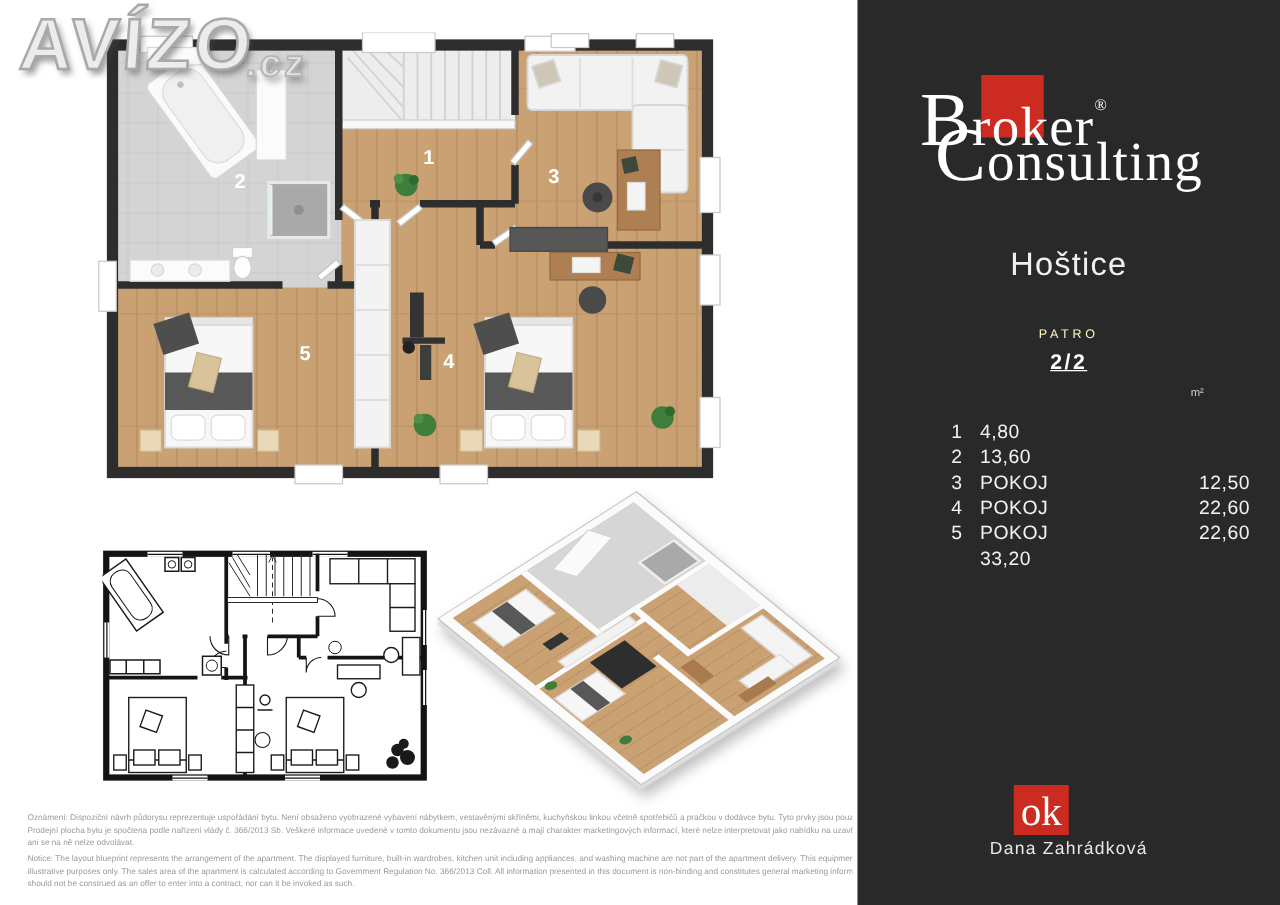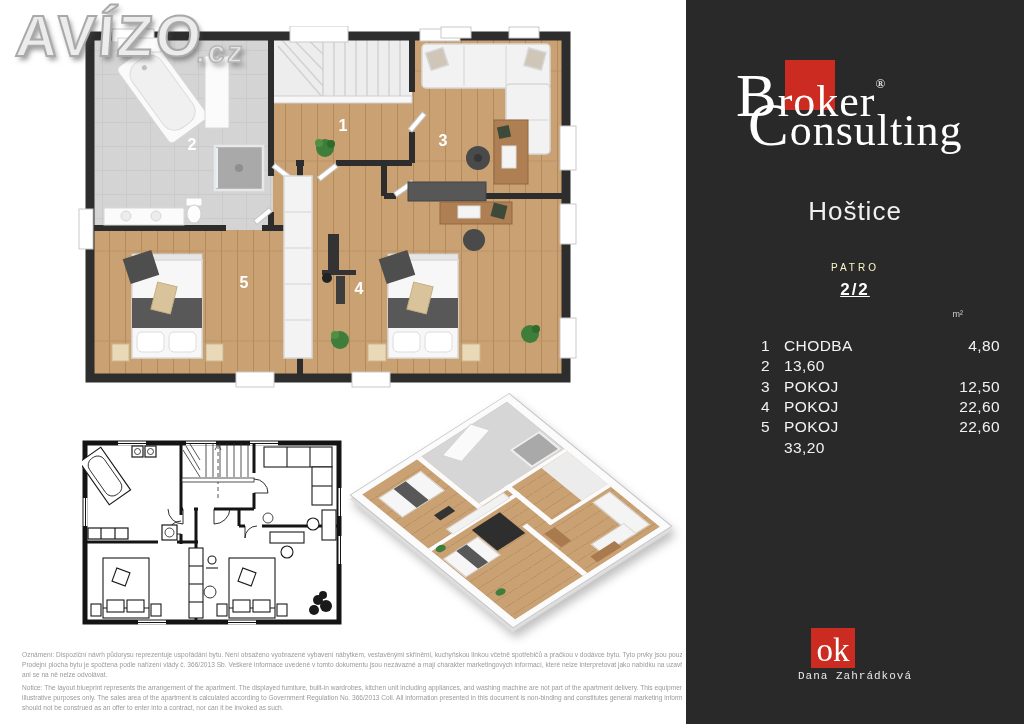--- a/index.html
+++ b/index.html
@@ -44,21 +44,21 @@
   .rooms{position:absolute;left:60px;right:24px;top:336px;color:#f2f2f2;font-size:15.5px;letter-spacing:.4px;}
   .room-row{display:flex;align-items:center;height:20.3px;}
   .room-num{width:24px;text-align:right;margin-right:14px;flex:none;}
   .room-label{flex:1;text-align:left;}
   .room-area{text-align:right;flex:none;}
   .footer-wm{position:absolute;left:0;top:600px;width:338px;height:124px;overflow:hidden;
              font-family:"Liberation Serif",serif;color:#333333;}
   .footer-sq{position:absolute;left:125px;top:628px;width:44px;height:40px;background:#cb2b20;
              color:#fff;font-family:"Liberation Serif",serif;font-size:33px;text-align:center;line-height:44px;}
   .agent-name{position:absolute;left:0;top:670px;width:100%;text-align:center;
-              font-size:11px;color:#e8e8e8;letter-spacing:1px;font-family:Liberation Mono, monospace;}
+              font-size:14px;color:#e8e8e8;letter-spacing:1px;font-family:Liberation Sans, sans-serif;}
   
   .iso-wall{position:absolute;background:#fbfbfb;}
   .iso-fur{position:absolute;}
 </style>
 </head>
 <body>
 
 <div id="canvas">
 
   <svg class="main-plan" width="500" height="364" viewBox="0 0 500 364">
@@ -375,21 +375,20 @@
     <div class="panel-title">Hoštice</div>
 
     <div class="floor-label">PATRO</div>
     <div class="floor-value">2/2</div>
 
     <div class="unit">m²</div>
 
     <div class="rooms">
       <div class="room-row">
         <span class="room-num">1</span>
-        <span class="room-label">CHODBA</span>
         <span class="room-area">4,80</span>
       </div>
       <div class="room-row">
         <span class="room-num">2</span>
         <span class="room-area">13,60</span>
       </div>
       <div class="room-row">
         <span class="room-num">3</span>
         <span class="room-label">POKOJ</span>
         <span class="room-area">12,50</span>

